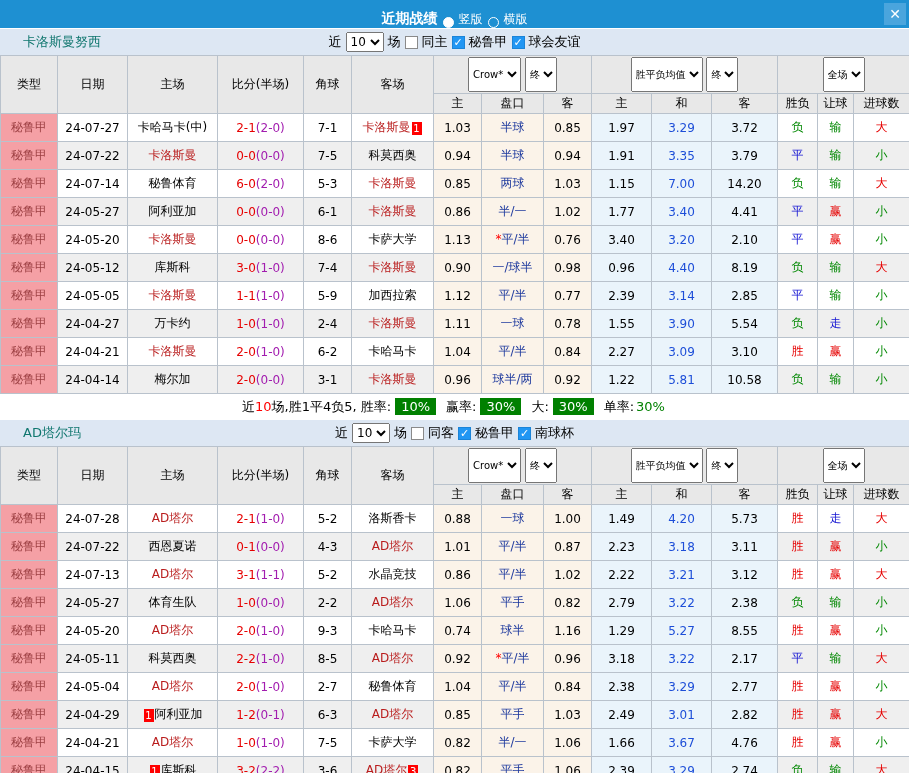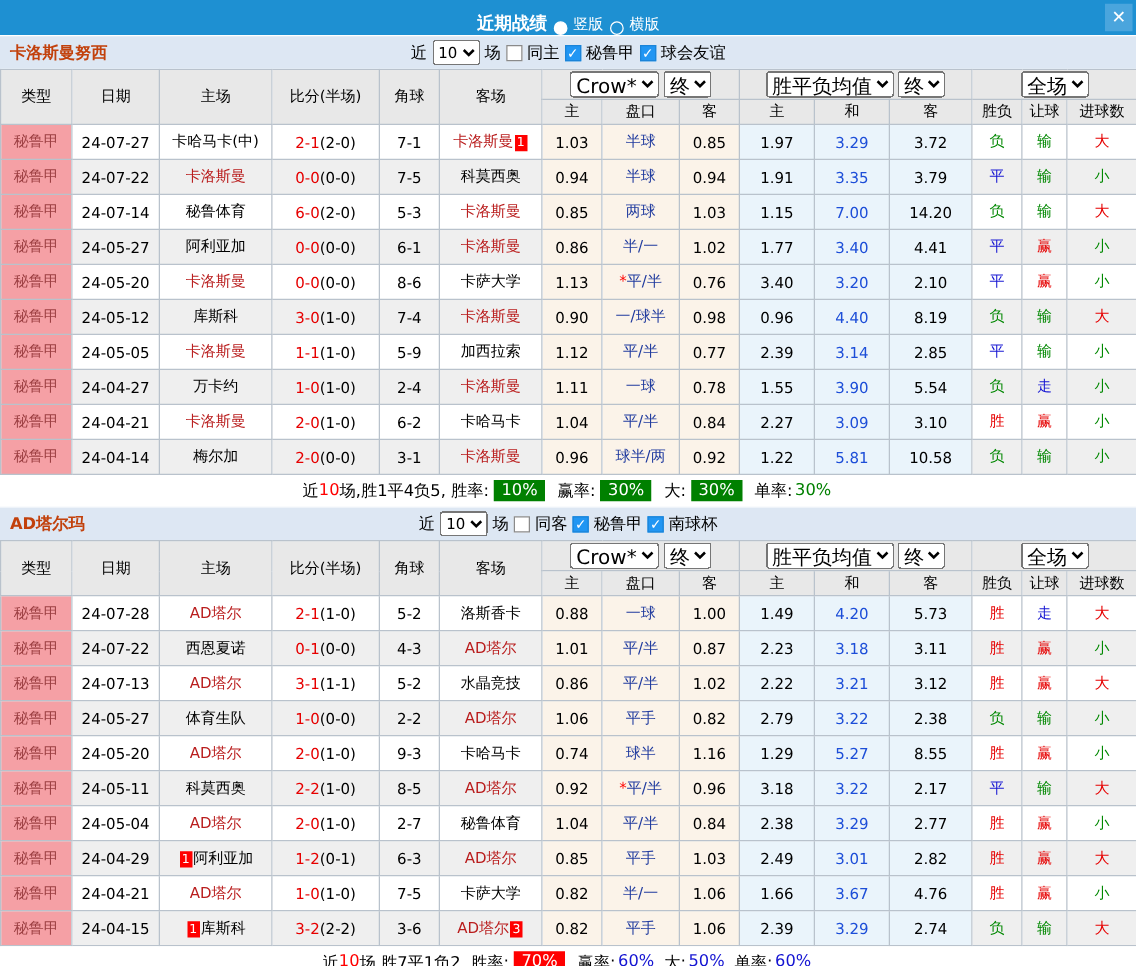--- a/index.html
+++ b/index.html
@@ -8,43 +8,43 @@
 
   
   .topbar{height:28px;background:#1e90d2;display:flex;align-items:flex-end;justify-content:center;gap:5px;position:relative;color:#fff}
   .topbar .title{font-weight:bold;font-size:14px}
   .radio{display:inline-block;width:11px;height:11px;border:1px solid #fff;border-radius:50%;vertical-align:middle}
   .radio.filled{background:#fff}
   .close{position:absolute;right:3px;top:3px;width:22px;height:22px;background:#4aa5dd;color:#fff;font-size:14px;line-height:22px;text-align:center;cursor:pointer}
 
   
   .section-header{height:27px;background:#dde7f3;border-top:1px solid #fff;display:flex;align-items:center;position:relative}
-  .team-name{position:absolute;left:8px;font-weight:bold;font-size:13px;color:#c2410c}
+  .team-name{position:absolute;left:23px;font-weight:normal;font-size:13px;color:#0f766e}
   .controls{margin:0 auto;display:flex;align-items:center;gap:4px;font-size:13px;color:#000}
   .controls select{height:20px;font-size:12px;font-family:inherit}
   .cb{display:inline-block;width:13px;height:13px;border:1px solid #8a8a8a;background:#fff;position:relative;cursor:pointer}
   .cb.checked{background:#2196f3;border-color:#1b84d8}
   .cb.checked::after{content:"✓";color:#fff;font-size:11px;font-weight:bold;position:absolute;left:1px;top:-1px}
 
   
   table{width:909px;border-collapse:collapse;table-layout:fixed}
   th,td{border:1px solid #b9c2cc;text-align:center;overflow:hidden;white-space:nowrap}
   thead th{background:#e8e8e8;font-weight:normal;height:20px;font-size:12px;color:#000}
   thead th.selcell{background:#e8e8e8;padding:1px 0}
-  thead select{height:21px;font-size:16px;font-family:inherit;vertical-align:middle}
+  thead select{height:35px;font-size:10px;font-family:inherit;vertical-align:middle}
   tbody td{height:28px;background:#fff;color:#000}
   tr.alt td{background:#efefef}
   td.c-league,tr.alt td.c-league{background:#f5a0a5;color:#9c3f42}
   td.c-cream,tr.alt td.c-cream{background:#fbf3e9}
   td.c-blue,tr.alt td.c-blue{background:#eaf4fb}
   .team{color:#000}
   .team.focus{color:#b91c1c}
   .rcard{display:inline-block;background:#f00;color:#fff;font-size:10px;line-height:13px;min-width:10px;padding:0 1px;vertical-align:top;margin:3px 1px 0 1px}
   .score{color:#e60000}
-  .half{color:#000000}
+  .half{color:#a21caf}
   .handicap{color:#1f3a9e}
   .star{color:#f00}
   .draw{color:#1d4ed8}
   .r-red{color:#e60000}
   .r-blue{color:#1414d2}
   .r-green{color:#008800}
 
   
   .summary{height:25px;display:flex;align-items:center;justify-content:center;font-size:13px;color:#000;background:#fff}
   .summary span{display:inline-block}

